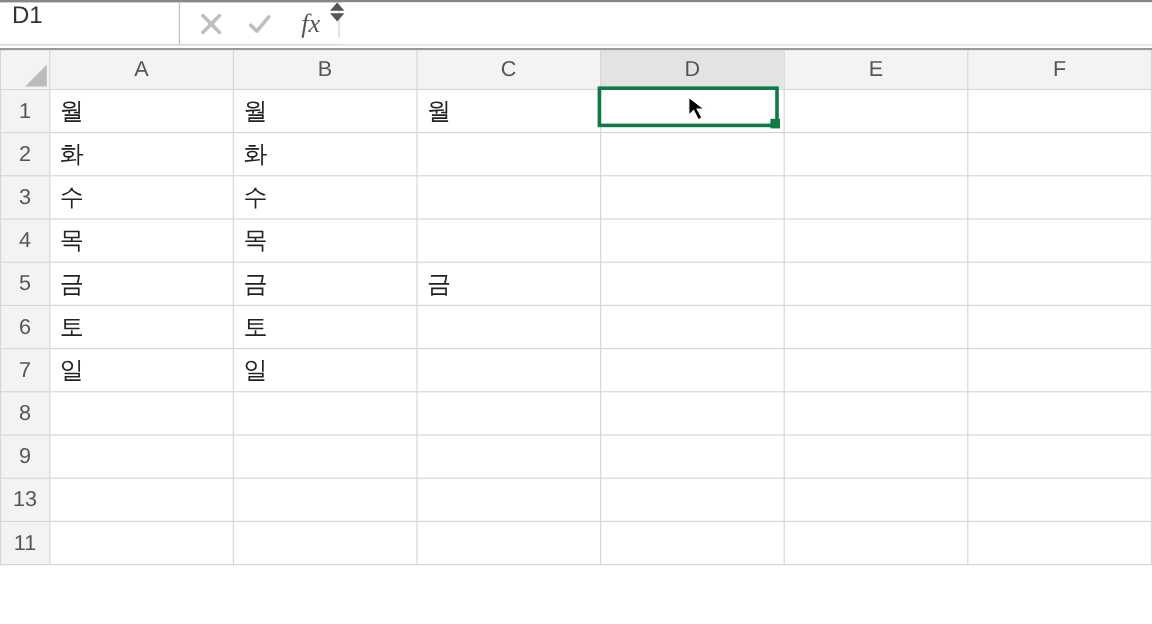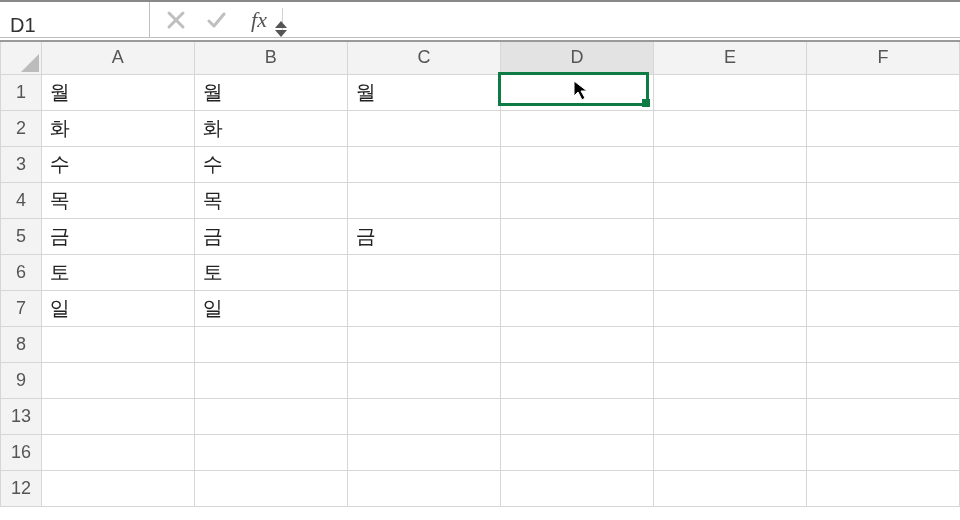--- a/index.html
+++ b/index.html
@@ -9,21 +9,21 @@
   .fbar {
     display: flex;
     align-items: stretch;
     height: 38px;
     border-top: 2px solid #888;
     border-bottom: 1px solid #bfbfbf;
     background: #fff;
   }
   .namebox-wrap {
     display: flex;
-    align-items: flex-end;
+    align-items: flex-start;
     width: 150px;
     border-right: 1px solid #bfbfbf;
     padding: 0 4px 0 10px;
     position: relative;
   }
   .namebox {
     flex: 1;
     font-size: 20px;
     color: #333;
     border: none;
@@ -303,30 +303,21 @@
         <tr>
           <th class="rowhdr">13</th>
           <td></td>
           <td></td>
           <td></td>
           <td></td>
           <td></td>
           <td></td>
         </tr>
         <tr>
-          <th class="rowhdr">16</th>
-          <td></td>
-          <td></td>
-          <td></td>
-          <td></td>
-          <td></td>
-          <td></td>
-        </tr>
-        <tr>
-          <th class="rowhdr">12</th>
+          <th class="rowhdr">11</th>
           <td></td>
           <td></td>
           <td></td>
           <td></td>
           <td></td>
           <td></td>
         </tr>
       </tbody>
   </table>
 

